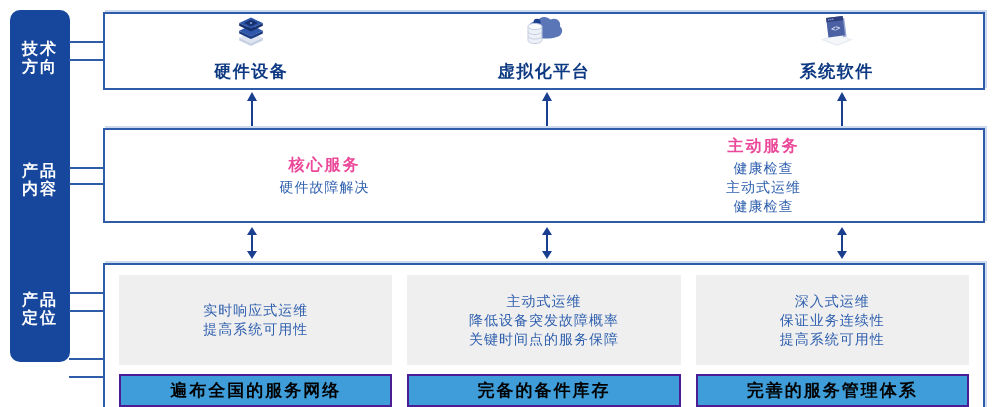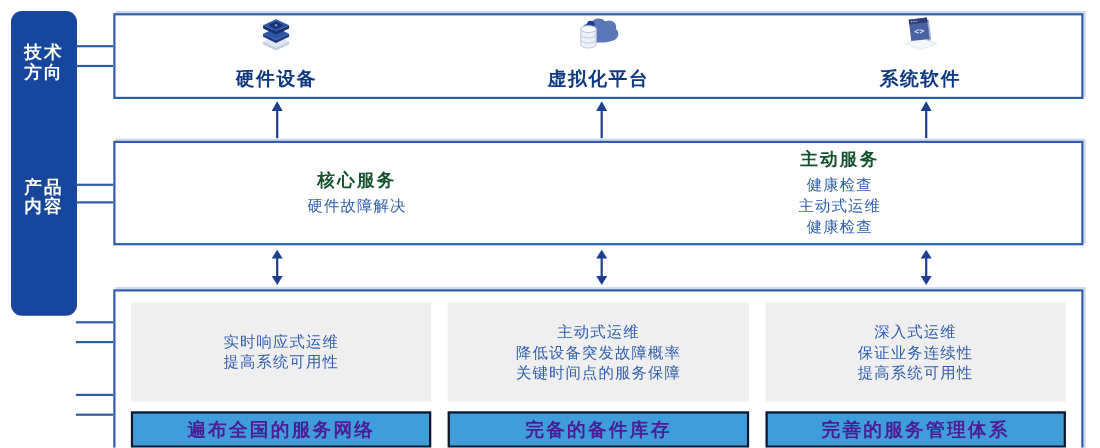--- a/index.html
+++ b/index.html
@@ -1,20 +1,20 @@
 <!DOCTYPE html>
 <html><head>
 <meta charset="utf-8">
 <style>
   html,body{margin:0;padding:0;background:#fff;}
   .canvas{position:relative;width:1000px;height:407px;background:#ffffff;overflow:hidden;
           font-family:"Liberation Sans","DejaVu Sans",sans-serif;}
 
   
-  .sidebar{position:absolute;left:10px;top:10px;width:60px;height:277px;
+  .sidebar{position:absolute;left:10px;top:10px;width:60px;height:352px;
            background:#17479c;border-radius:10px;}
   .side-label{position:absolute;left:0;width:100%;color:#ffffff;font-weight:bold;
               font-size:16px;line-height:18px;text-align:center;letter-spacing:2px;}
   .side-label span{display:block;}
 
   
   .conn{position:absolute;left:69px;width:36px;height:2px;background:#2e5ca9;}
 
   
   .box{position:absolute;left:103px;width:882px;background:#ffffff;
@@ -24,32 +24,32 @@
   .box2{top:128px;height:95px;}
   .box3{top:263px;height:156px;padding:10px 14px 10px;gap:15px;}
 
   
   .t-col{flex:1;display:flex;flex-direction:column;align-items:center;
          justify-content:flex-end;padding-bottom:5px;}
   .t-label{font-size:17px;font-weight:bold;color:#0d3982;letter-spacing:1.5px;margin-top:14px;}
 
   
   .svc-col{flex:1;display:flex;flex-direction:column;align-items:center;justify-content:center;}
-  .svc-title{font-size:16px;font-weight:bold;color:#14532d;letter-spacing:2px;
+  .svc-title{font-size:16px;font-weight:bold;color:#ec4899;letter-spacing:2px;
              line-height:22px;margin-bottom:2px;}
   .svc-item{font-size:14px;color:#2e5fae;line-height:19px;letter-spacing:1px;}
 
   
   .pos-col{flex:1;display:flex;flex-direction:column;}
   .gray-card{background:#efefef;flex:1;display:flex;flex-direction:column;
              justify-content:center;align-items:center;}
   .pos-line{font-size:14px;color:#2e5fae;line-height:19px;letter-spacing:1px;}
-  .banner{margin-top:9px;height:33px;background:#3f9ed9;border:2px solid #0f172a;
+  .banner{margin-top:9px;height:33px;background:#3f9ed9;border:2px solid #4c1d95;
           box-sizing:border-box;display:flex;align-items:center;justify-content:center;
-          color:#4c1d95;font-weight:bold;font-size:17px;letter-spacing:2px;}
+          color:#000000;font-weight:bold;font-size:17px;letter-spacing:2px;}
 
   .arrow{position:absolute;}
 </style>
 </head>
 <body>
 
 <div class="canvas">
 
   <div class="sidebar">
     <div class="side-label" style="top:30px">

